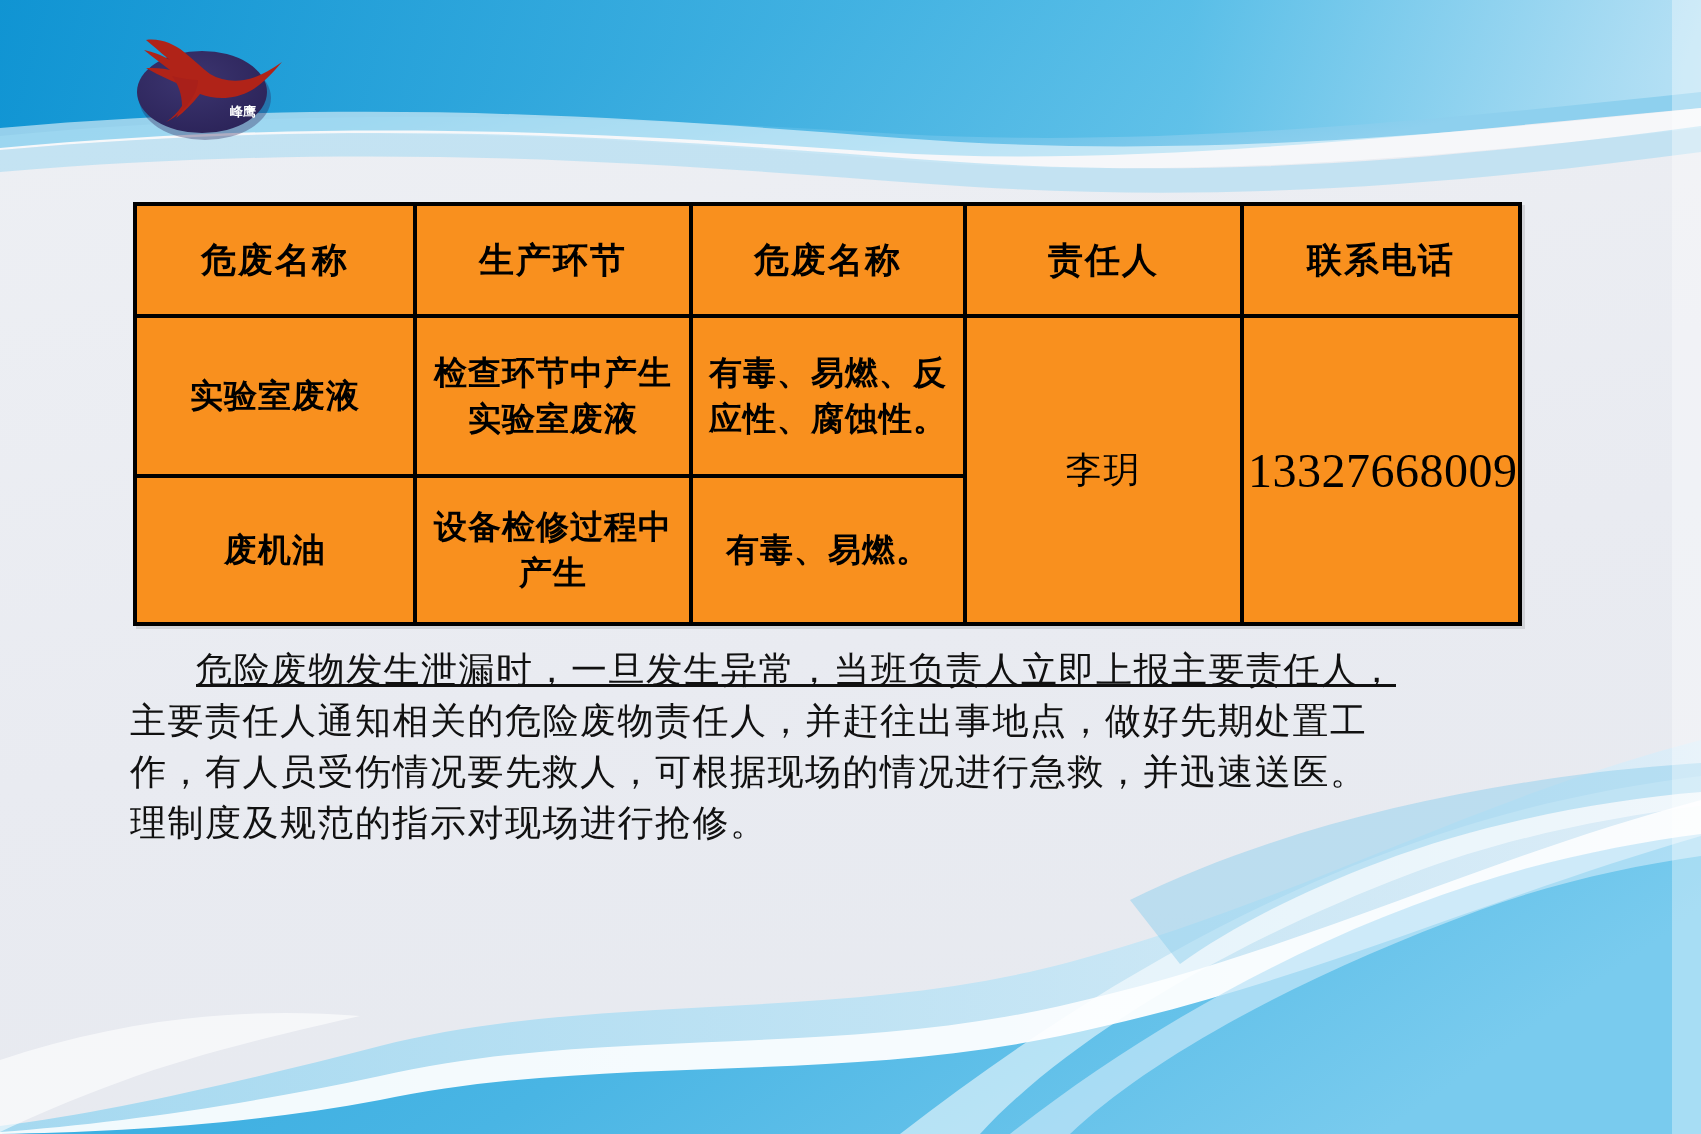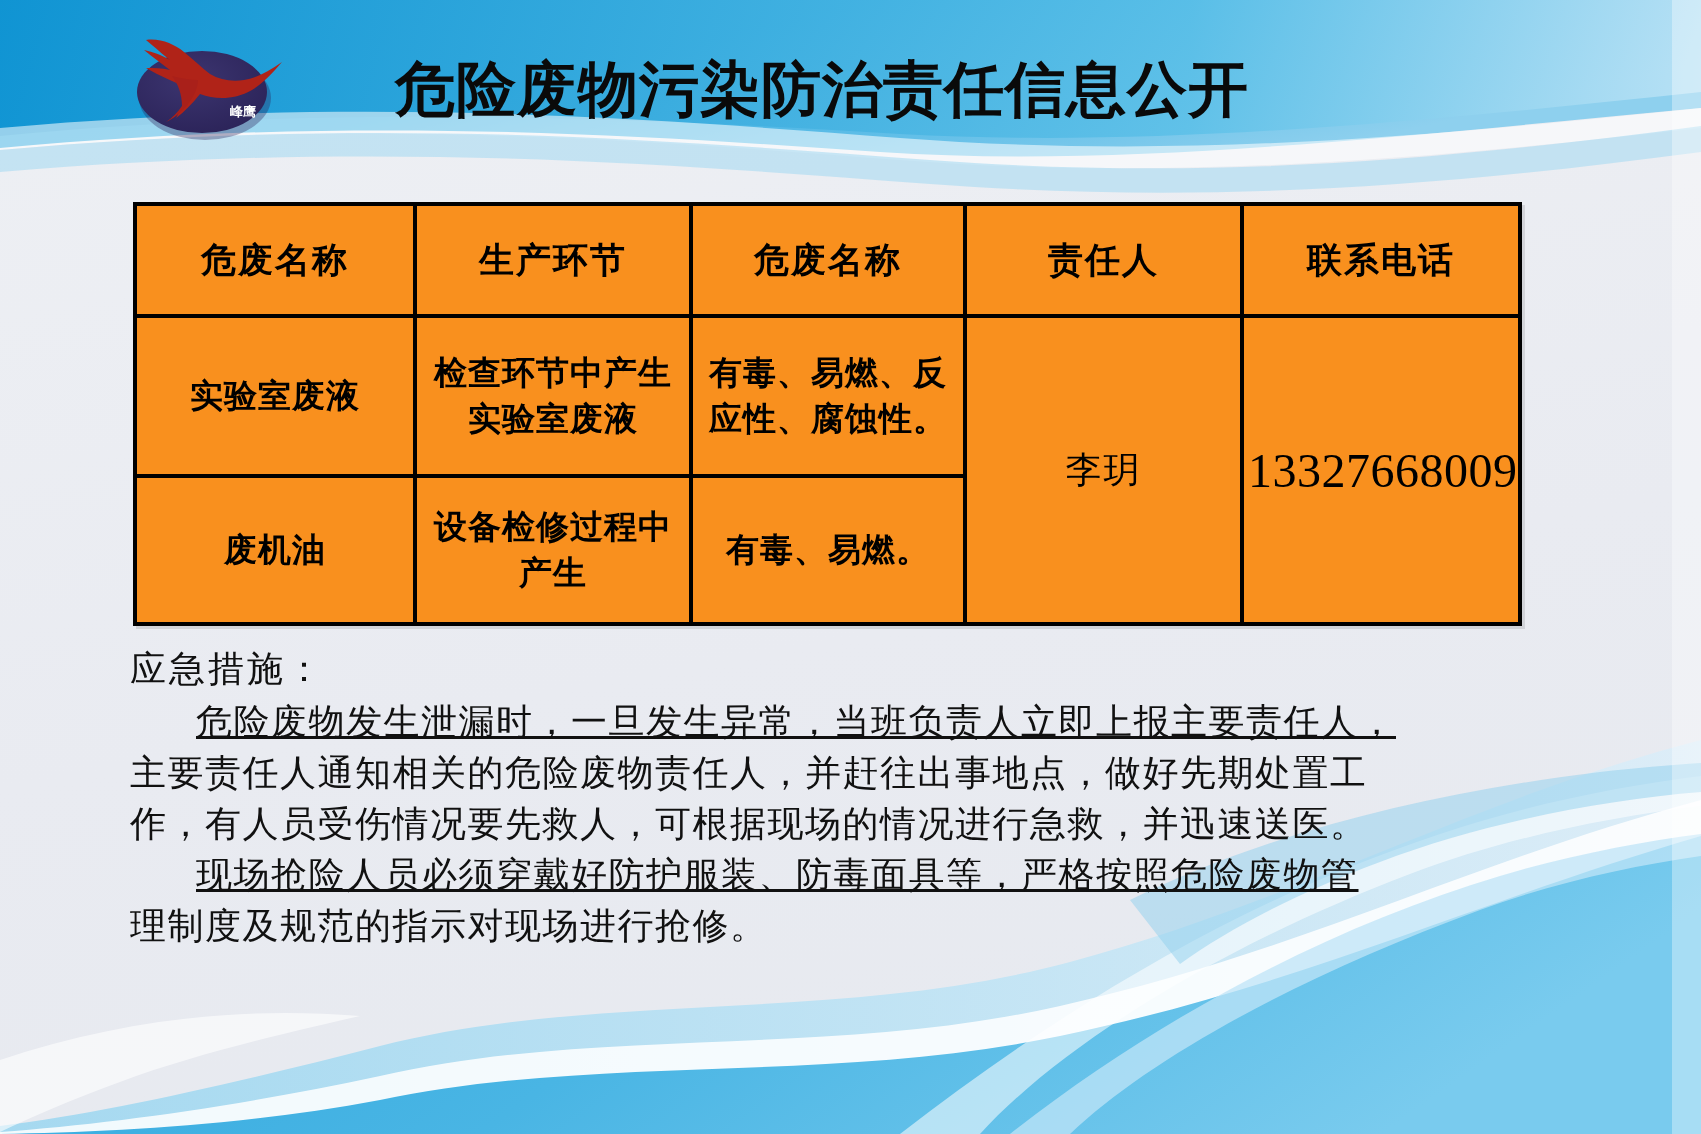--- a/index.html
+++ b/index.html
@@ -213,21 +213,20 @@
     <path d="M34,22 C44,30 50,36 58,42 C48,36 40,34 32,32 C42,40 50,46 58,52
              C50,50 42,50 34,50 C48,58 62,64 76,70 C74,80 70,90 64,100
              C72,94 80,86 88,76 C104,82 122,82 140,72 C150,66 160,56 170,44
              C156,54 144,60 132,62 C120,64 108,62 98,56 C90,50 82,42 72,34
              C62,26 48,20 34,22 Z" fill="#b02318"></path>
     <path d="M60,58 C66,66 70,76 70,88 C66,94 60,100 54,104 C62,100 70,94 76,86
              C82,78 86,70 86,62 C78,62 68,60 60,58 Z" fill="#a9201a"></path>
     <text x="118" y="98" font-family="DejaVu Sans, sans-serif" font-size="13" font-weight="700" fill="#ffffff">峰鹰</text>
   </svg>
 
-  <div id="title">危险废物污染防治责任信息公开</div>
 
   <div id="waste-table-wrap">
     <table class="waste">
       <tbody>
         <tr>
           <td class="hdr" style="width:268px">危废名称</td>
           <td class="hdr" style="width:264px">生产环节</td>
           <td class="hdr" style="width:262px">危废名称</td>
           <td class="hdr" style="width:265px">责任人</td>
           <td class="hdr" style="width:266px">联系电话</td>
@@ -251,21 +250,19 @@
             <div>设备检修过程中</div>
             <div>产生</div>
           </td>
           <td class="cell">有毒、易燃。</td>
         </tr>
       </tbody>
     </table>
   </div>
 
   <div id="measures">
-    <p class="m-heading">应急措施：</p>
     <p class="m-para m-indent">危险废物发生泄漏时，一旦发生异常，当班负责人立即上报主要责任人，</p>
     <p class="m-para">主要责任人通知相关的危险废物责任人，并赶往出事地点，做好先期处置工</p>
     <p class="m-para">作，有人员受伤情况要先救人，可根据现场的情况进行急救，并迅速送医。</p>
-    <p class="m-para m-indent">现场抢险人员必须穿戴好防护服装、防毒面具等，严格按照危险废物管</p>
     <p class="m-para">理制度及规范的指示对现场进行抢修。</p>
   </div>
 
 </div>
 
 </body></html>

